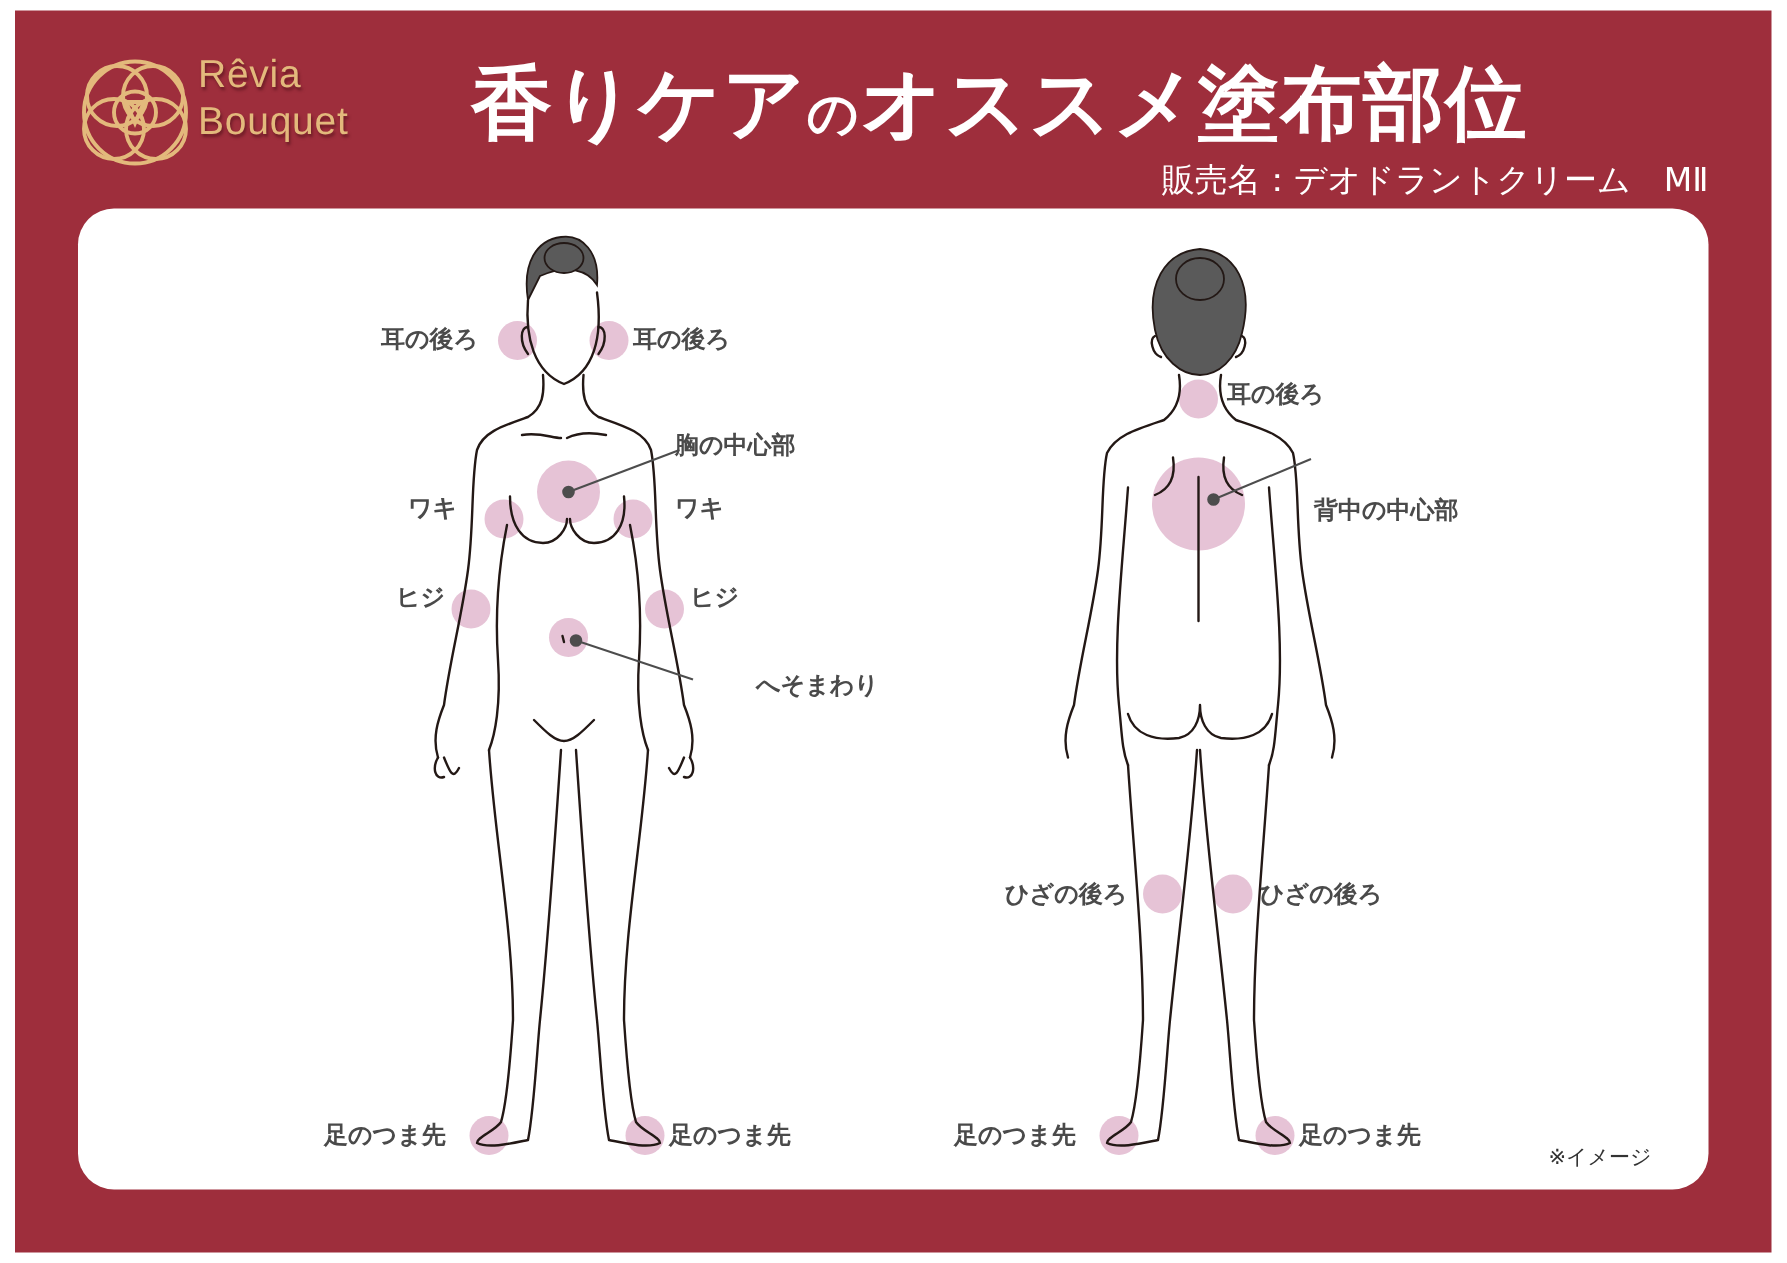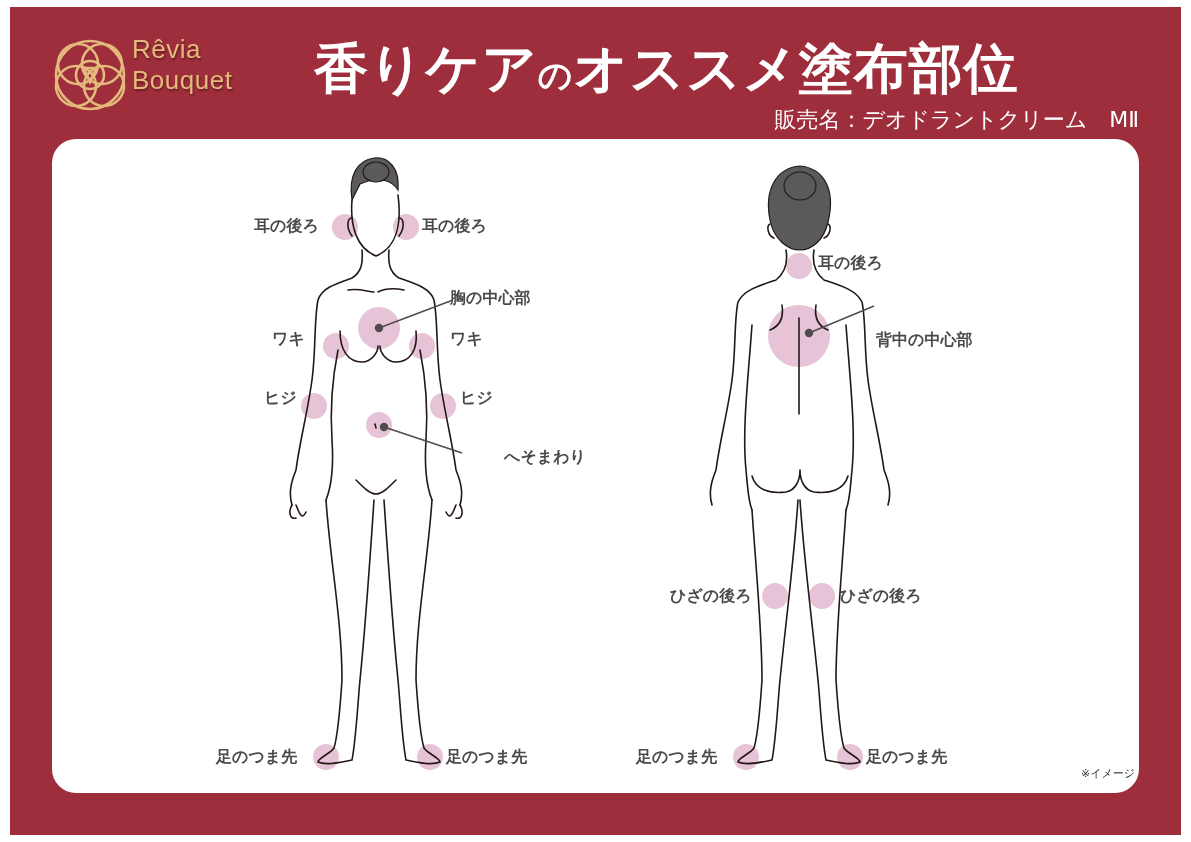--- a/index.html
+++ b/index.html
@@ -11,21 +11,21 @@
                font-size:26px; line-height:31px; letter-spacing:0.5px; text-shadow:1px 2px 2px rgba(60,10,15,0.5); }
   .logo-text div { white-space:nowrap; }
   .title { position:absolute; left:314px; top:36px; color:#ffffff; font-family:"DejaVu Sans", sans-serif;
            font-weight:bold; font-size:54px; line-height:66px; letter-spacing:1px; white-space:nowrap; }
   .title .small { font-size:34px; }
   .subtitle { position:absolute; right:52px; top:105px; color:#ffffff; font-size:22px; white-space:nowrap; }
   .panel { position:absolute; left:52px; top:139px; width:1087px; height:654px; background:#ffffff;
            border-radius:24px; }
   svg.fig { position:absolute; left:0; top:0; }
   .lbl { position:absolute; color:#4a4a4a; font-weight:bold; font-size:16px; white-space:nowrap; line-height:20px;text-align:right; }
-  .note { position:absolute; right:4px; bottom:12px; font-size:11px; color:#333; white-space:nowrap; }
+  .note { position:absolute; right:38px; bottom:12px; font-size:14px; color:#333; white-space:nowrap; }
 </style>
 </head>
 <body>
 
 <div class="frame"></div>
 
 <div class="logo">
   <svg width="80" height="86" viewBox="0 0 80 86">
     <g fill="none" stroke="#e3b97c" stroke-width="2.6">
       <circle cx="40" cy="43" r="34"></circle>

